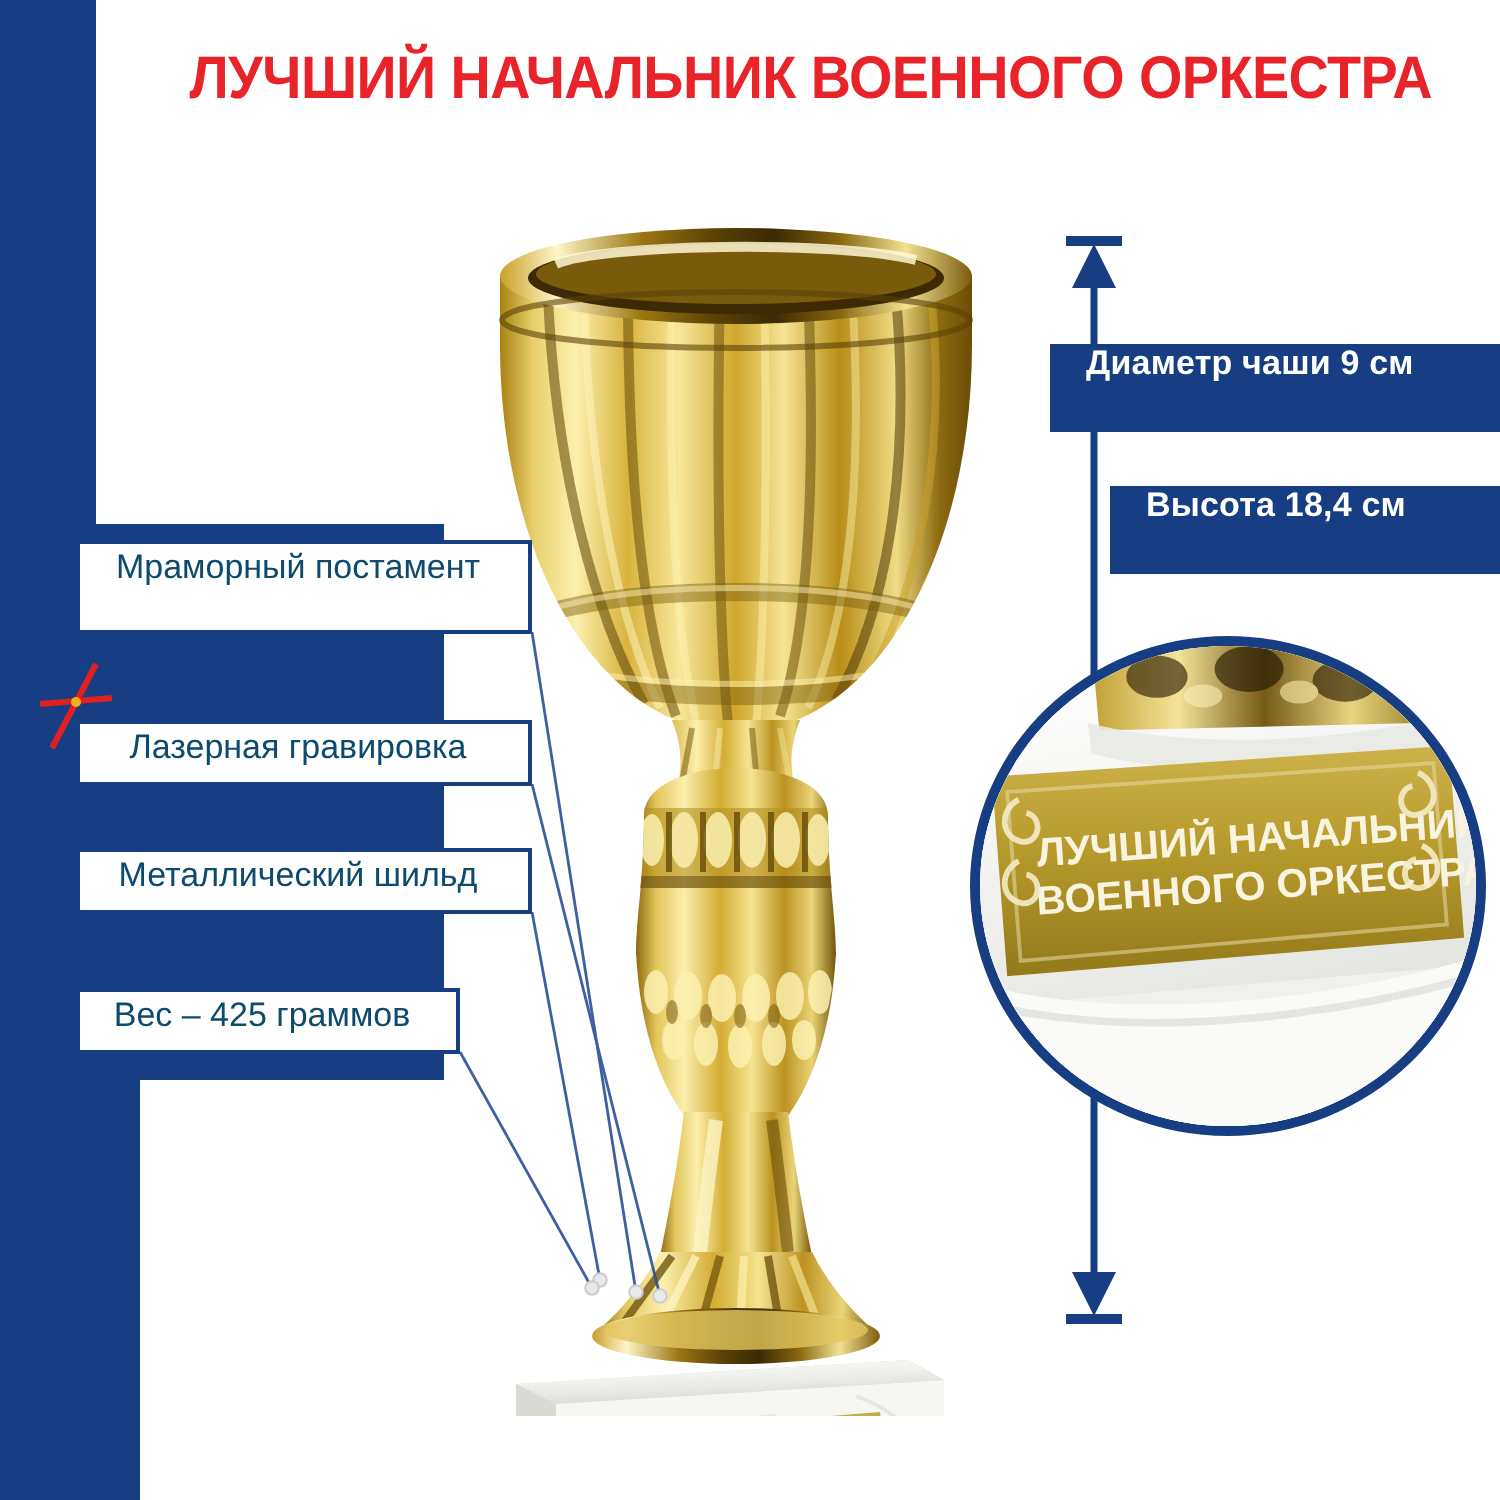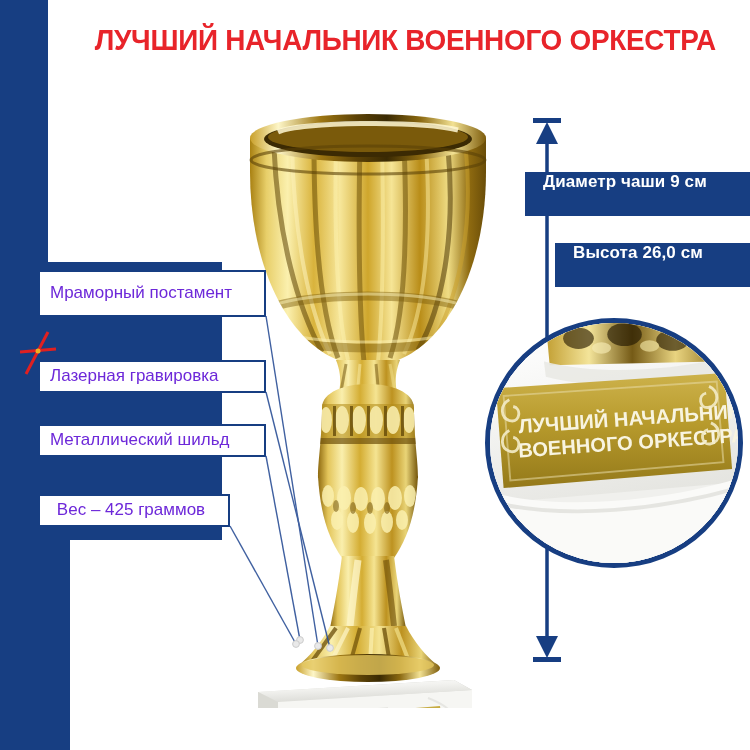--- a/index.html
+++ b/index.html
@@ -42,23 +42,23 @@
     transform-origin:center top;
     white-space:nowrap;
   }
 
   
   .lbl{
     position:absolute;
     background:#ffffff;
     border:2px solid var(--blue);
     box-sizing:border-box;
-    color:#6d28d9;
+    color:#0c4a6e;
     font-family:"Liberation Sans", sans-serif;
-    display:flex;flex-direction:column;justify-content:center;
+    display:flex;flex-direction:row;justify-content:center;
     padding:2px 16px 3px 10px;
   }
   .lbl .l1{font-size:17px;line-height:20px;white-space:nowrap;}
   .lbl .l2{font-size:12.5px;line-height:14px;white-space:nowrap;}
 
   #lbl-pedestal{left:38px;top:270px;width:228px;height:47px;}
   #lbl-engraving{left:38px;top:360px;width:228px;height:33px;}
   #lbl-shield{left:38px;top:424px;width:228px;height:33px;}
   #lbl-weight{left:38px;top:494px;width:192px;height:33px;text-align:center;}
 
@@ -339,21 +339,21 @@
     <g>
       <polygon points="27,548 38,526 16,526" fill="#173e82"></polygon>
       <rect x="13" y="547" width="28" height="5" fill="#173e82"></rect>
     </g>
   </svg>
 
   <div class="dimbar" id="dim-diameter">
     <span>Диаметр чаши 9 см</span>
   </div>
   <div class="dimbar" id="dim-height">
-    <span>Высота 26,0 см</span>
+    <span>Высота 18,4 см</span>
   </div>
 
   <div class="magnifier">
     <svg class="mag-inner" viewBox="0 0 258 250">
       <defs>
         <linearGradient id="magPlaque" x1="0" y1="0" x2="0" y2="1">
           <stop offset="0%" stop-color="#cdb24b"></stop>
           <stop offset="45%" stop-color="#b79a2c"></stop>
           <stop offset="100%" stop-color="#94791a"></stop>
         </linearGradient>

